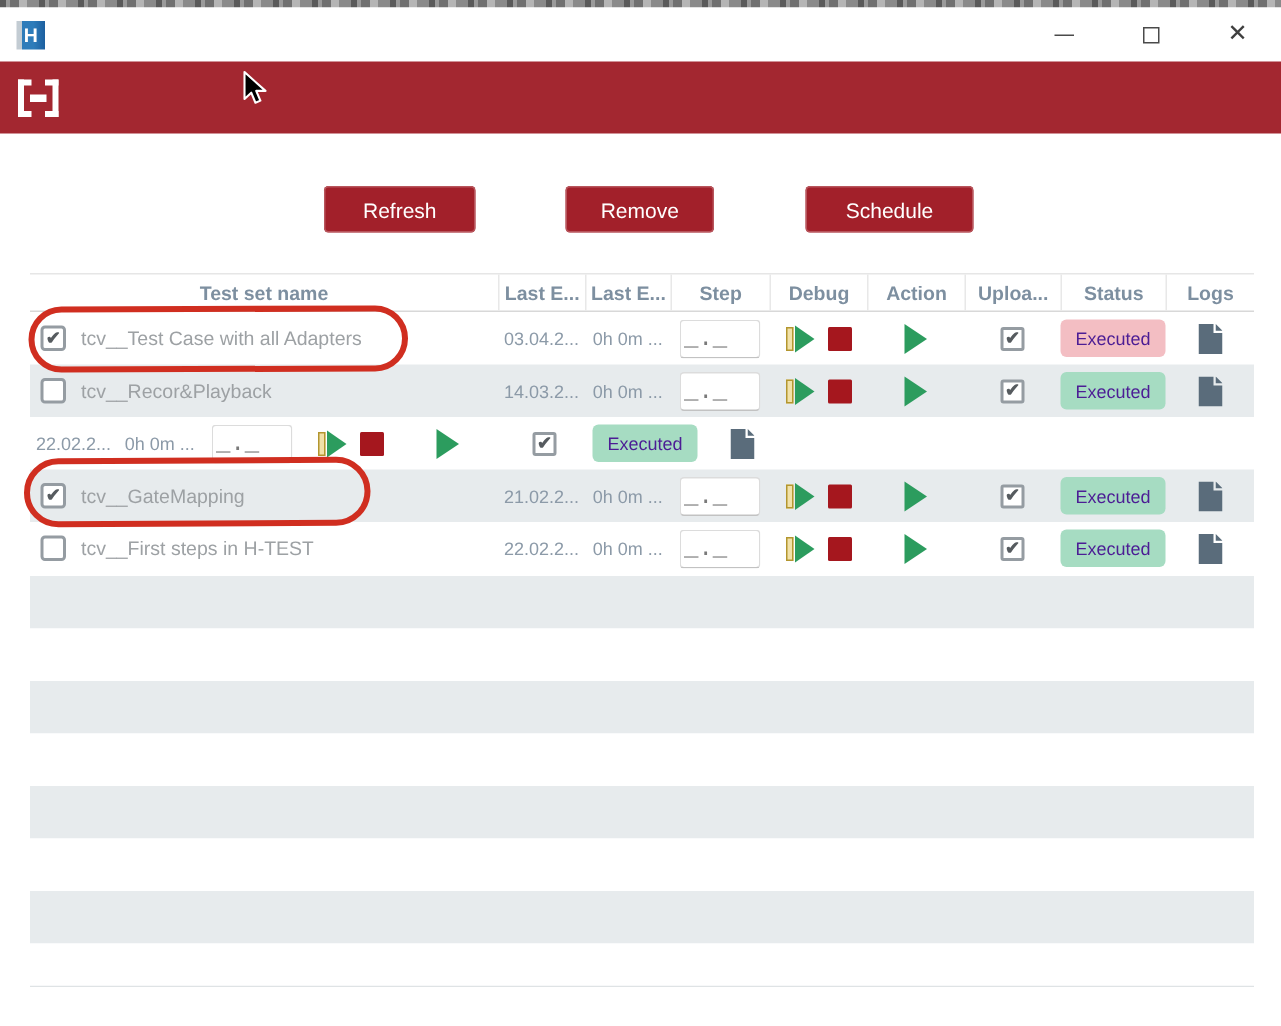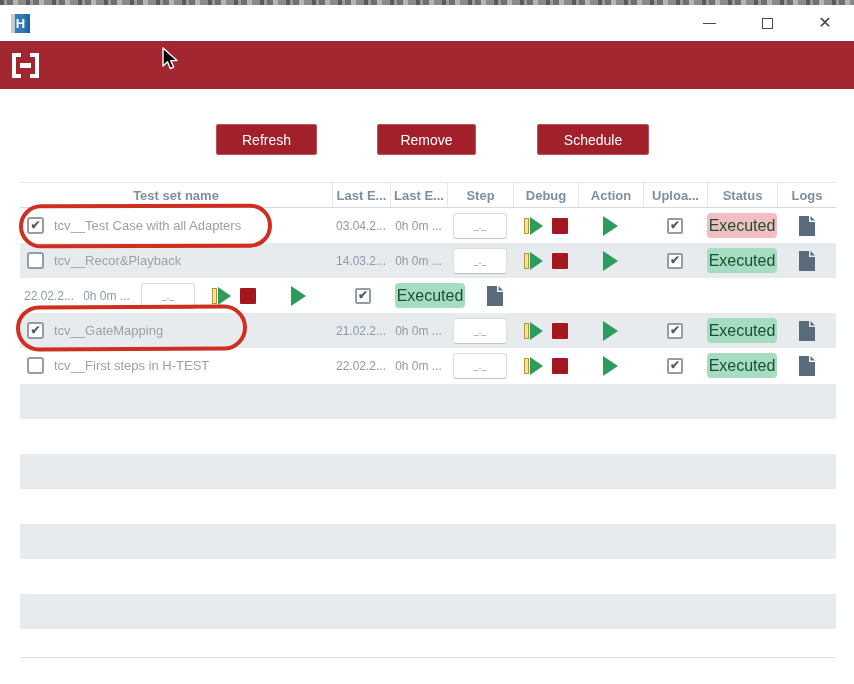--- a/index.html
+++ b/index.html
@@ -83,33 +83,33 @@
 
   .cb{
     width:17px; height:17px; border:2px solid #959ca2; border-radius:3px; background:#fff;
     display:flex; align-items:center; justify-content:center; flex:none; cursor:pointer;
   }
   .cb .mark{ font-size:12px; font-weight:bold; color:#565b5f; line-height:1; margin-top:-1px; }
   .cb-upload{ width:16px; height:16px; border-radius:2px; }
 
   .step-box{
     width:54px; height:26px; border:1px solid #dcdcdc; border-bottom-color:#c2c2c2; border-radius:3px;
-    background:#fff; text-align:center; font-size:10px; color:#7a7a7a; font-family:Liberation Serif, serif; outline:none;
+    background:#fff; text-align:left; font-size:16px; color:#7a7a7a; font-family:Liberation Mono, monospace; outline:none;
   }
 
   .td.c-debug{ gap:9px; }
   .dbg-play{ display:flex; align-items:center; gap:1px; cursor:pointer; }
   .gold-bar{ width:5px; height:16px; background:#f1e1a8; border:1px solid #b3962f; }
   .tri{ width:0; height:0; cursor:pointer; }
   .tri.small{ border-top:9px solid transparent; border-bottom:9px solid transparent; border-left:13px solid #2c9c5e; }
   .tri.big{ border-top:10px solid transparent; border-bottom:10px solid transparent; border-left:15px solid #2c9c5e; }
   .stop-sq{ width:16px; height:16px; background:#a5171e; border-radius:1px; cursor:pointer; }
 
   .badge{
-    width:80px; height:25px; border-radius:4px; color:#14532d; font-size:16px;
+    width:80px; height:25px; border-radius:4px; color:#4c1d95; font-size:12px;
     display:flex; align-items:center; justify-content:center;
   }
   .badge.pink{ background:#f3bec3; }
   .badge.green{ background:#a6dcc2; }
 
   .doc-icon{ display:flex; cursor:pointer; }
 
   .empty-rows{ position:absolute; top:201px; left:0; right:0; bottom:0; overflow:hidden; }
   .stripe{ height:35px; background:#fff; }
   .stripe.gray{ background:#e7ebed; }

